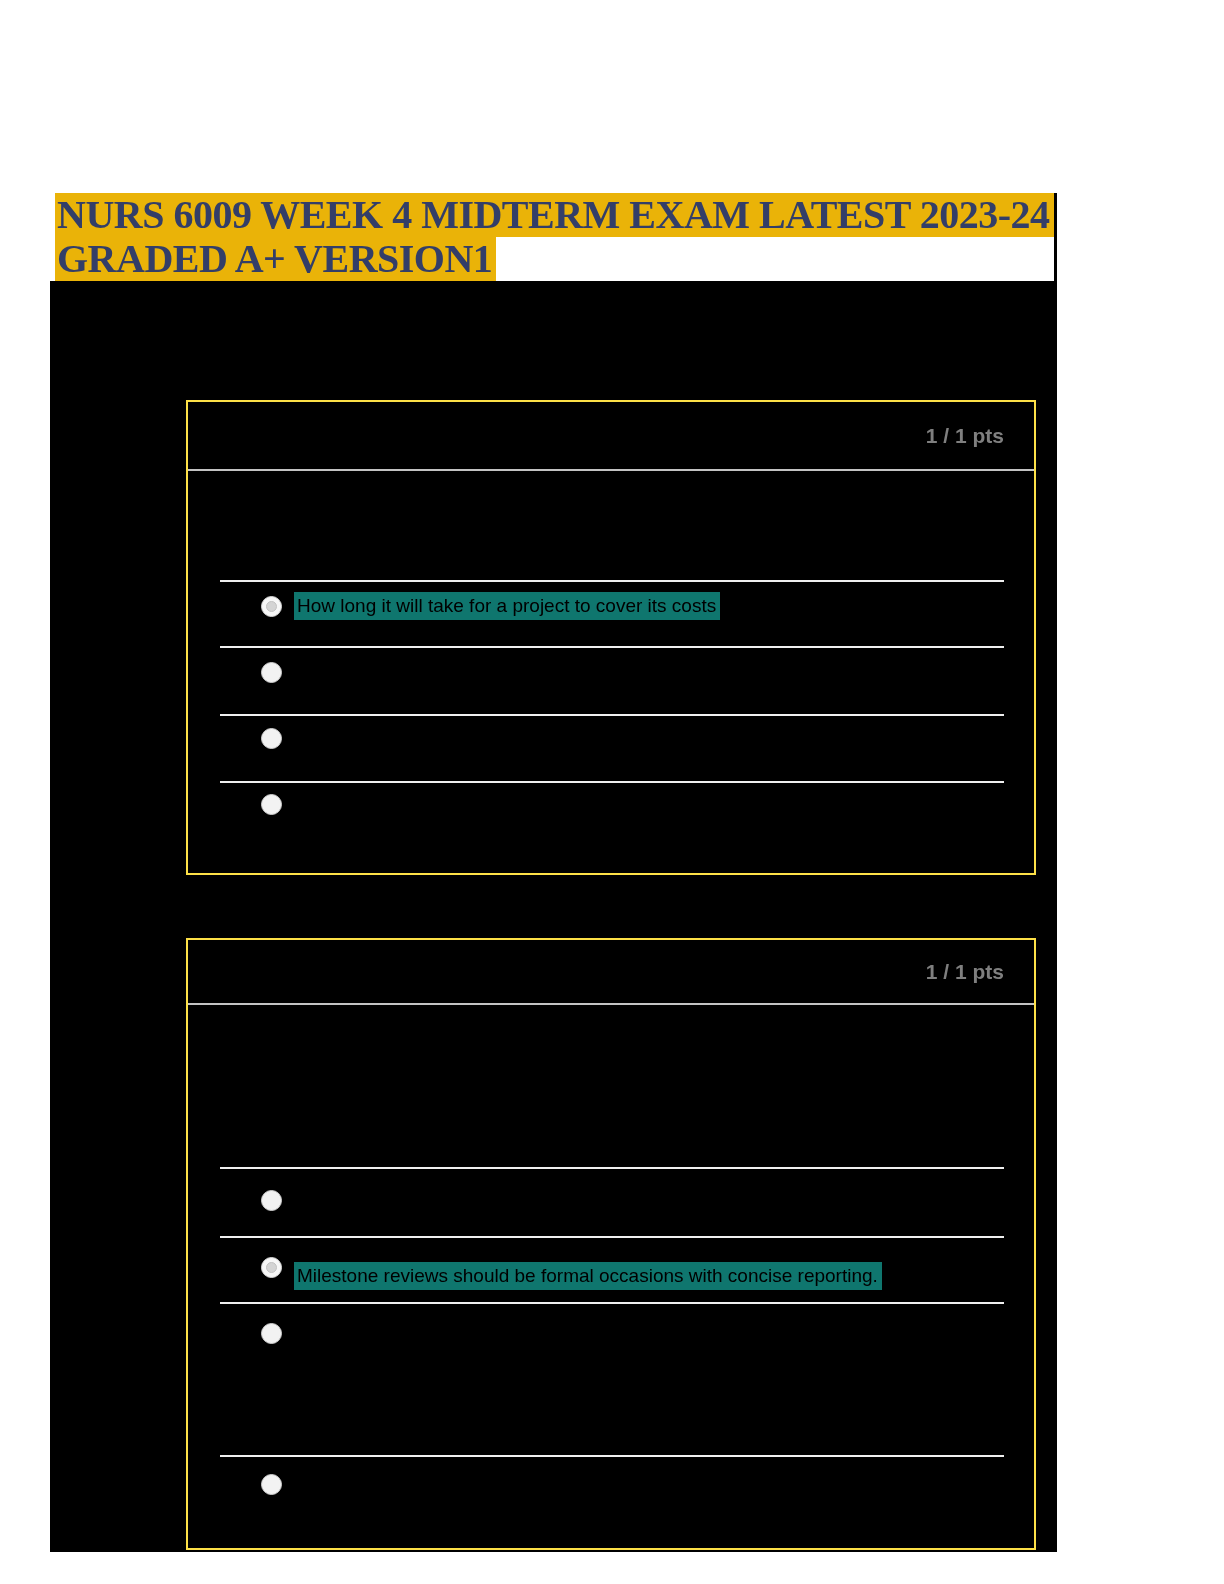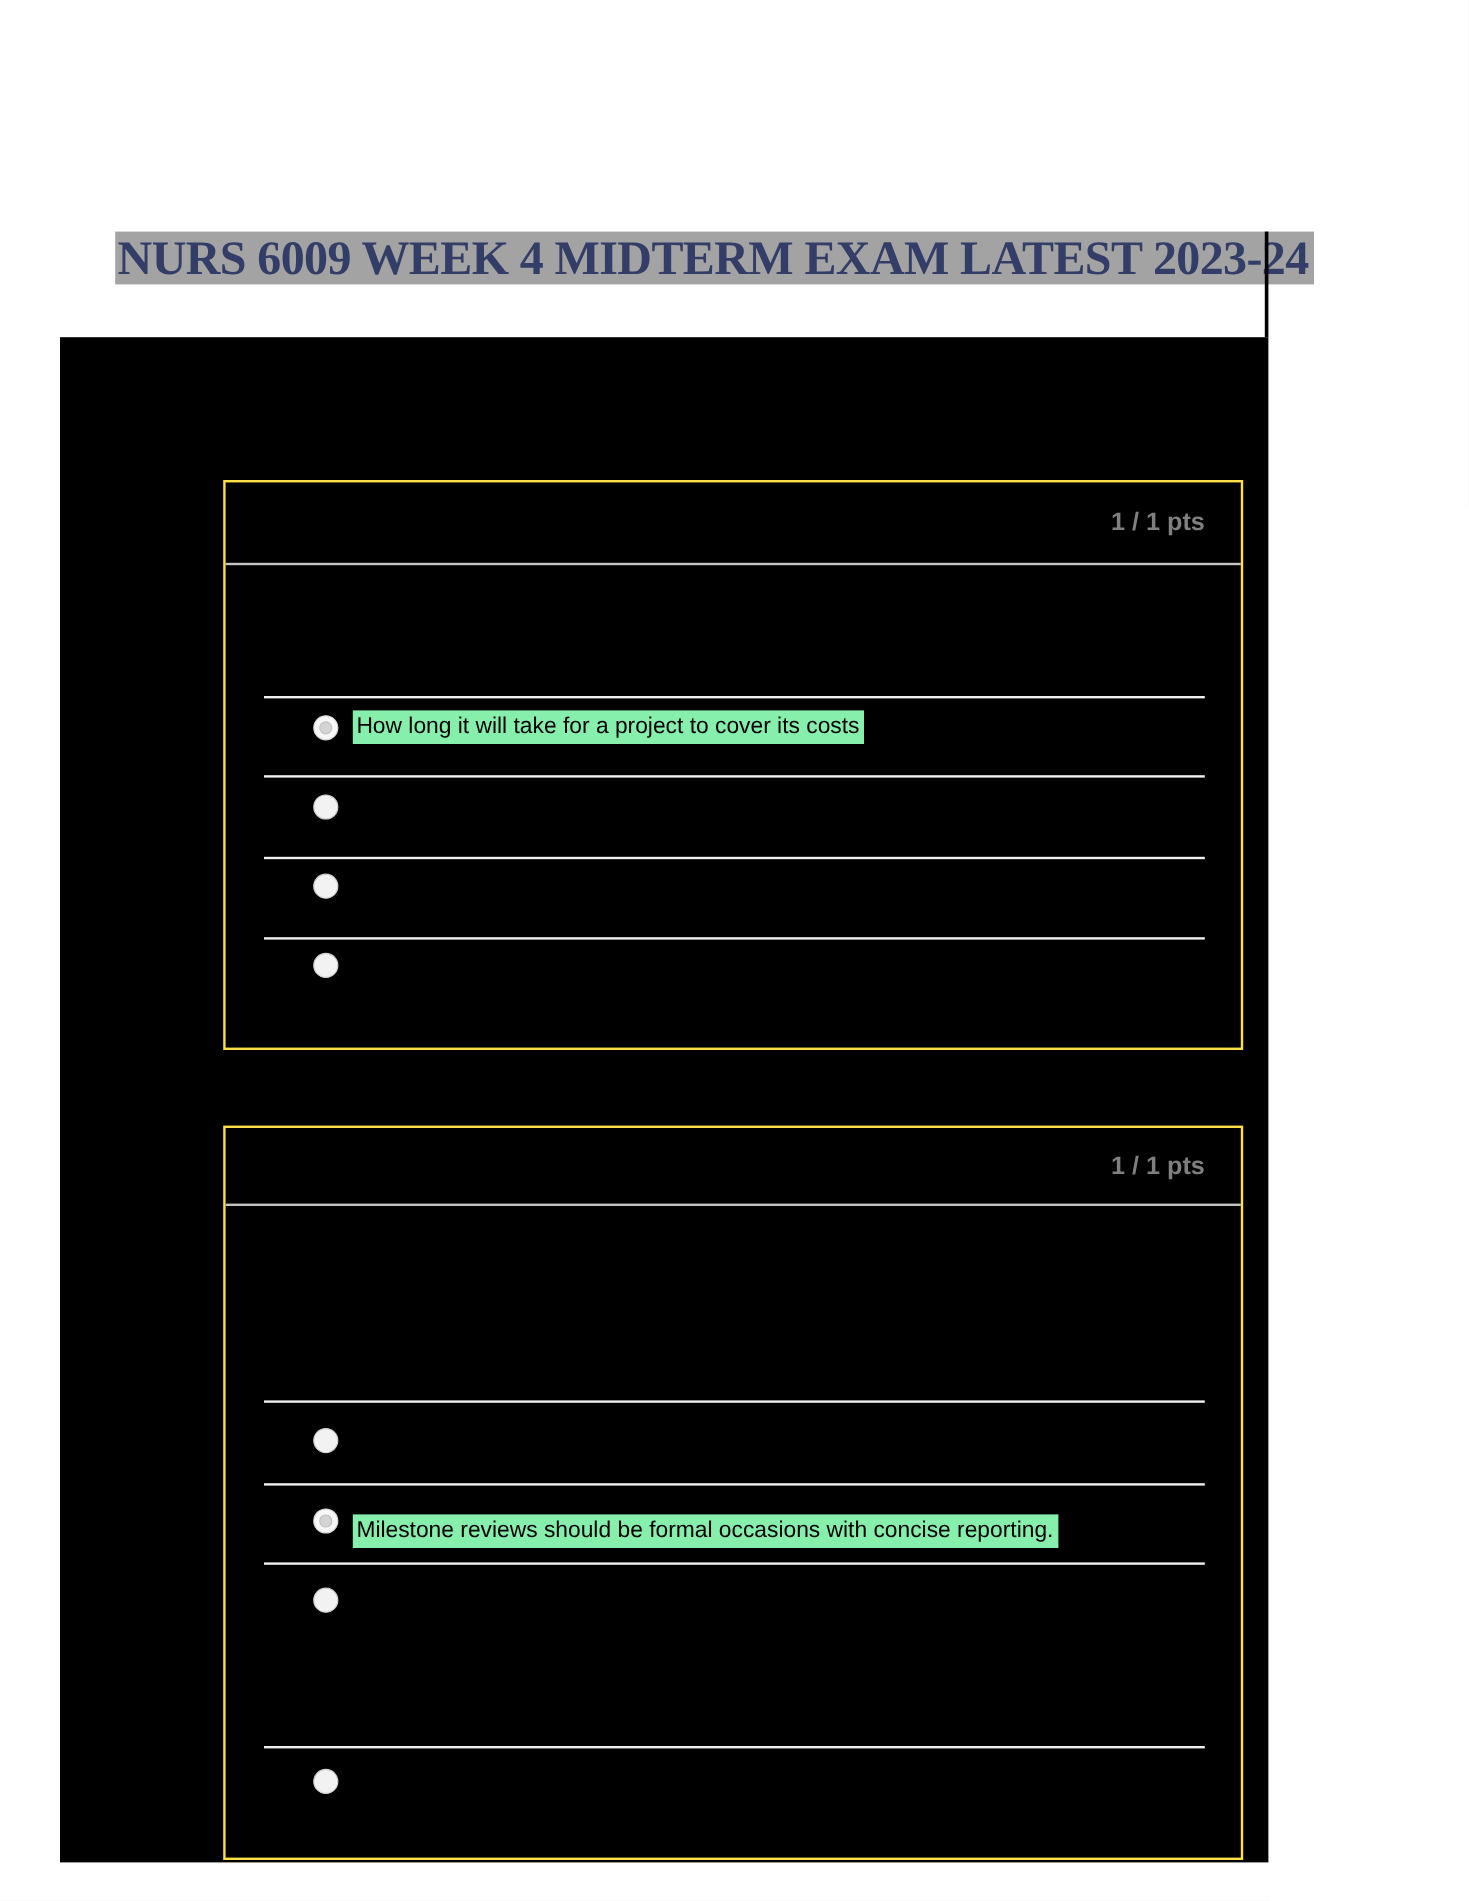--- a/index.html
+++ b/index.html
@@ -15,25 +15,24 @@
     position:absolute;left:55px;top:193px;width:1000px;
     font-family:"Liberation Serif", serif;
     font-weight:bold;
     font-size:40px;
     line-height:44px;
     letter-spacing:-0.5px;
     color:#333e68;
   }
   .title-line{display:block;height:44px;white-space:nowrap;}
   .title-line .hl-title{
-    background:#a3a3a3;
+    background:#eab308;
     padding:0 4px 0 2px;
     display:inline-block;
     height:44px;
-    margin-left:41px;
   }
   .edge-line{
     position:absolute;left:1054px;top:193px;width:3px;height:88px;
     background:#000000;
   }
   
   .canvas{
     position:absolute;left:50px;top:281px;width:1007px;height:1271px;
     background:#000000;
   }
@@ -85,31 +84,32 @@
     box-sizing:border-box;
   }
   
   .answer-text{
     position:absolute;left:106px;
     font-size:19px;line-height:28px;height:28px;
     color:#000000;
     white-space:nowrap;
   }
   .answer-text.hl{
-    background:#86efac;
+    background:#0f766e;
     padding:0 4px 0 3px;
   }
 </style>
 </head>
 <body>
 
 <div class="page">
 
   <div class="title-block">
     <span class="title-line"><span class="hl-title">NURS 6009 WEEK 4 MIDTERM EXAM LATEST 2023-24</span></span>
+    <span class="title-line"><span class="hl-title">GRADED A+ VERSION1</span></span>
   </div>
 
   <div class="edge-line"></div>
 
   <div class="canvas">
 
     <div class="qcard q1">
       <div class="qheader">
         <span>1 / 1 pts</span>
       </div>

